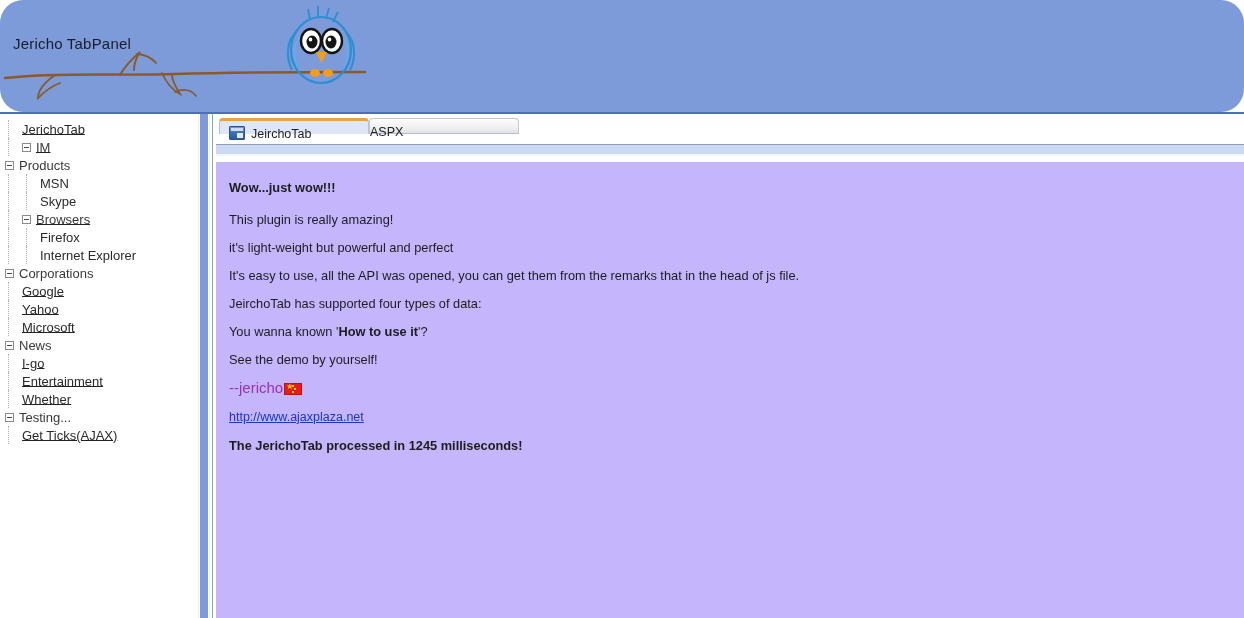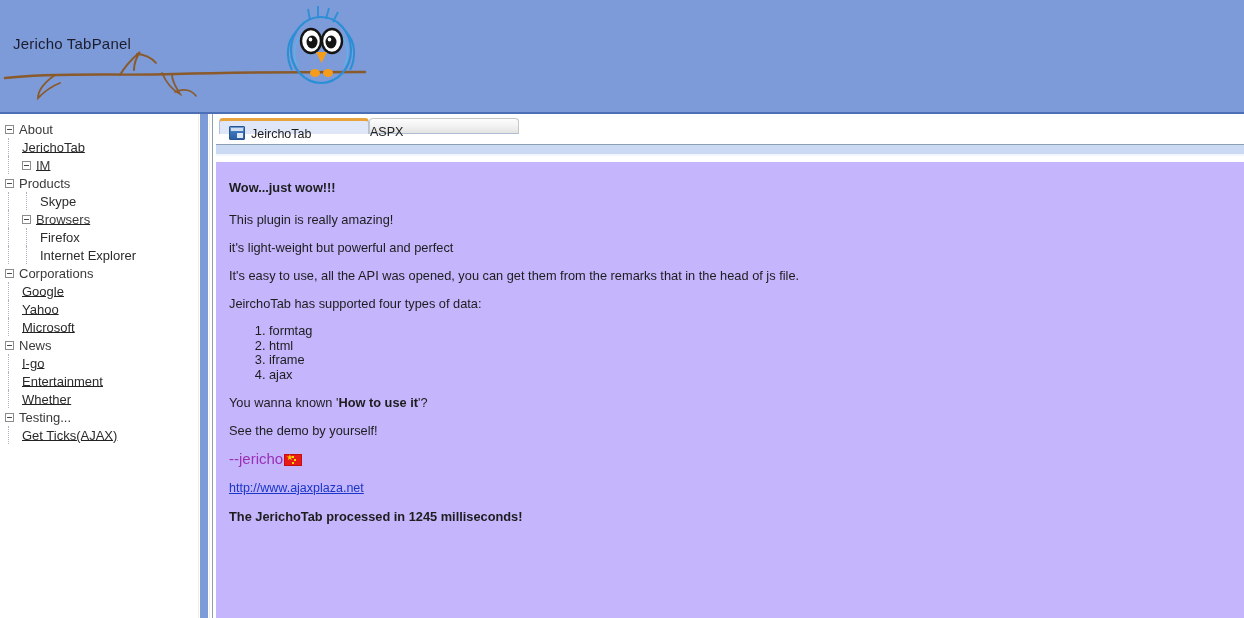--- a/index.html
+++ b/index.html
@@ -18,20 +18,21 @@
   }
 
   
   #header-banner {
     position: absolute;
     left: 0; top: 0;
     width: 1244px;
     height: 112px;
     background: #7c9bd8;
     overflow: hidden;
+    border-radius: 23px;
   }
   #header-title {
     position: absolute;
     left: 13px;
     top: 35px;
     font-size: 15px;
     color: #1c1c2e;
     letter-spacing: 0.2px;
     font-family: "Liberation Sans", sans-serif;
   }
@@ -370,24 +371,24 @@
     <ellipse cx="315" cy="73" rx="5" ry="4" fill="#f59c1a"></ellipse>
     <ellipse cx="328" cy="73" rx="5" ry="4" fill="#f59c1a"></ellipse>
   </svg>
   <div id="header-title">Jericho TabPanel</div>
 </div>
 <div id="header-bottom-edge"></div>
 
 <div id="body-area">
 
   <div id="sidebar">
-      <div class="tree-node depth-0"><span class="tree-toggle"></span><span class="tree-label">About</span></div>
       <div class="tree-node depth-1"><span class="vline" style="left: 8px;"></span><span class="tree-label leaf">JerichoTab</span></div>
       <div class="tree-node depth-1"><span class="vline" style="left: 8px;"></span><span class="tree-toggle"></span><span class="tree-label">IM</span></div>
       <div class="tree-node depth-0"><span class="tree-toggle"></span><span class="tree-label">Products</span></div>
+      <div class="tree-node depth-2"><span class="vline" style="left: 8px;"></span><span class="vline" style="left: 26px;"></span><span class="tree-label leaf">MSN</span></div>
       <div class="tree-node depth-2"><span class="vline" style="left: 8px;"></span><span class="vline" style="left: 26px;"></span><span class="tree-label leaf">Skype</span></div>
       <div class="tree-node depth-1"><span class="vline" style="left: 8px;"></span><span class="tree-toggle"></span><span class="tree-label">Browsers</span></div>
       <div class="tree-node depth-2"><span class="vline" style="left: 8px;"></span><span class="vline" style="left: 26px;"></span><span class="tree-label leaf">Firefox</span></div>
       <div class="tree-node depth-2"><span class="vline" style="left: 8px;"></span><span class="vline" style="left: 26px;"></span><span class="tree-label leaf">Internet Explorer</span></div>
       <div class="tree-node depth-0"><span class="tree-toggle"></span><span class="tree-label">Corporations</span></div>
       <div class="tree-node depth-1"><span class="vline" style="left: 8px;"></span><span class="tree-label leaf">Google</span></div>
       <div class="tree-node depth-1"><span class="vline" style="left: 8px;"></span><span class="tree-label leaf">Yahoo</span></div>
       <div class="tree-node depth-1"><span class="vline" style="left: 8px;"></span><span class="tree-label leaf">Microsoft</span></div>
       <div class="tree-node depth-0"><span class="tree-toggle"></span><span class="tree-label">News</span></div>
       <div class="tree-node depth-1"><span class="vline" style="left: 8px;"></span><span class="tree-label leaf">I-go</span></div>
@@ -416,26 +417,20 @@
     <div id="tabstrip-band"></div>
     <div id="tabstrip-band-shadow"></div>
 
     <div id="content">
       <p class="heading">Wow...just wow!!!</p>
       <p>This plugin is really amazing!</p>
       <p>it's light-weight but powerful and perfect</p>
       <p>It's easy to use, all the API was opened, you can get them from the remarks that in the head of js file.</p>
       <p>JeirchoTab has supported four types of data:</p>
 
-      <ol id="data-types-list">
-          <li>formtag</li>
-          <li>html</li>
-          <li>iframe</li>
-          <li>ajax</li>
-        </ol>
 
       <p><span>You wanna known '</span><b>How to use it</b><span>'?</span></p>
 
       <p>See the demo by yourself!</p>
 
       <p><span class="sig">--jericho</span><span class="flag-icon"></span></p>
 
       <p><span id="demo-link">http://www.ajaxplaza.net</span></p>
 
       <p id="status-line">The JerichoTab processed in 1245 milliseconds!</p>

